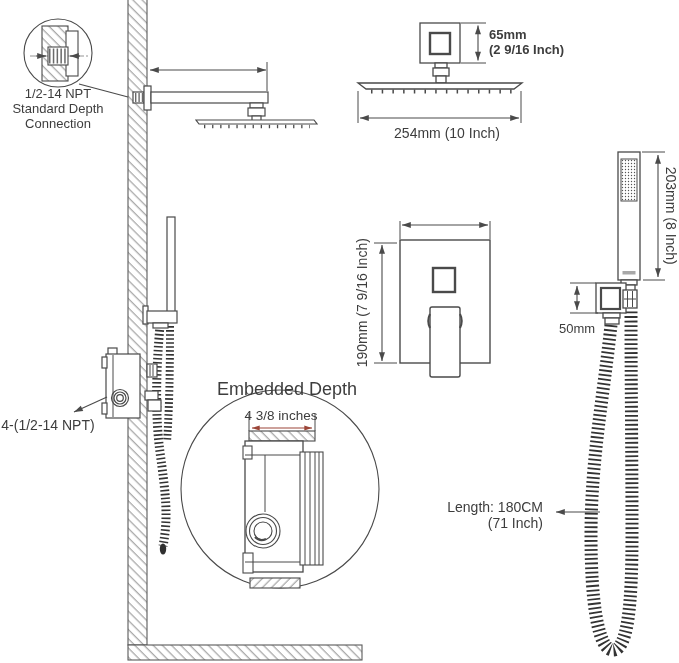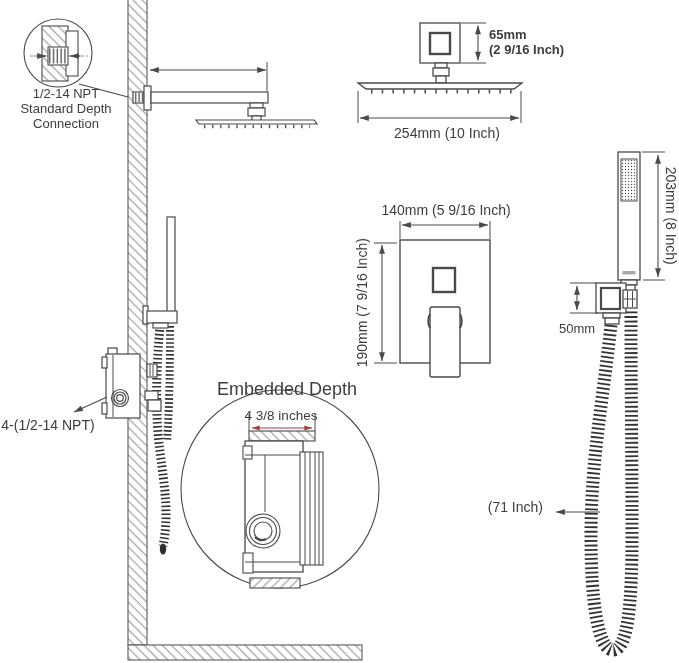--- a/index.html
+++ b/index.html
@@ -192,47 +192,47 @@
       <circle cx="263" cy="531" r="13.5"></circle>
       <circle cx="263" cy="531" r="9"></circle>
       <path d="M255,537 A 9.5,9.5 0 0 0 266,539" stroke-width="2.2"></path>
       <rect x="250" y="578" width="50" height="10" fill="url(#hf)"></rect>
     </g>
     <g stroke="#9b4538" stroke-width="1.1" fill="none">
       <line x1="252" y1="428" x2="312" y2="428" marker-start="url(#ahr)" marker-end="url(#ahr)"></line>
     </g>
   </svg>
 
-  <div class="lbl small" style="left:14px;top:86px;width:104px;">
+  <div class="lbl small" style="left:6px;top:86px;width:104px;">
     <div>1/2-14 NPT</div>
     <div>Standard Depth</div>
     <div>Connection</div>
   </div>
 
 
   <div class="lbl small left" style="left:489px;top:27px;width:100px;font-weight:bold;">
     <div>65mm</div>
     <div>(2 9/16 Inch)</div>
   </div>
 
   <div class="lbl" style="left:380px;top:126px;width:134px;">254mm (10 Inch)</div>
 
-  <div class="lbl" style="left:378px;top:203px;width:136px;">140mm (5 9/16 Inch)</div>
 
   <div class="lbl rot-ccw" style="left:295px;top:295px;width:136px;">190mm (7 9/16 Inch)</div>
 
   <div class="lbl rot-cw" style="left:608px;top:208px;width:124px;">203mm (8 Inch)</div>
 
   <div class="lbl small" style="left:507px;top:321px;width:140px;">
     <div>50mm</div>
   </div>
 
   <div class="lbl" style="left:217px;top:382px;width:140px;font-size:18px;">Embedded Depth</div>
 
   <div class="lbl small" style="left:231px;top:408px;width:100px;font-size:13.5px;">4 3/8 inches</div>
 
   <div class="lbl" style="left:0px;top:418px;width:96px;">4-(1/2-14 NPT)</div>
 
   <div class="lbl right" style="left:423px;top:500px;width:120px;">
+    <div>Length: 180CM</div>
     <div>(71 Inch)</div>
   </div>
 
 </div>
 
 </body></html>

